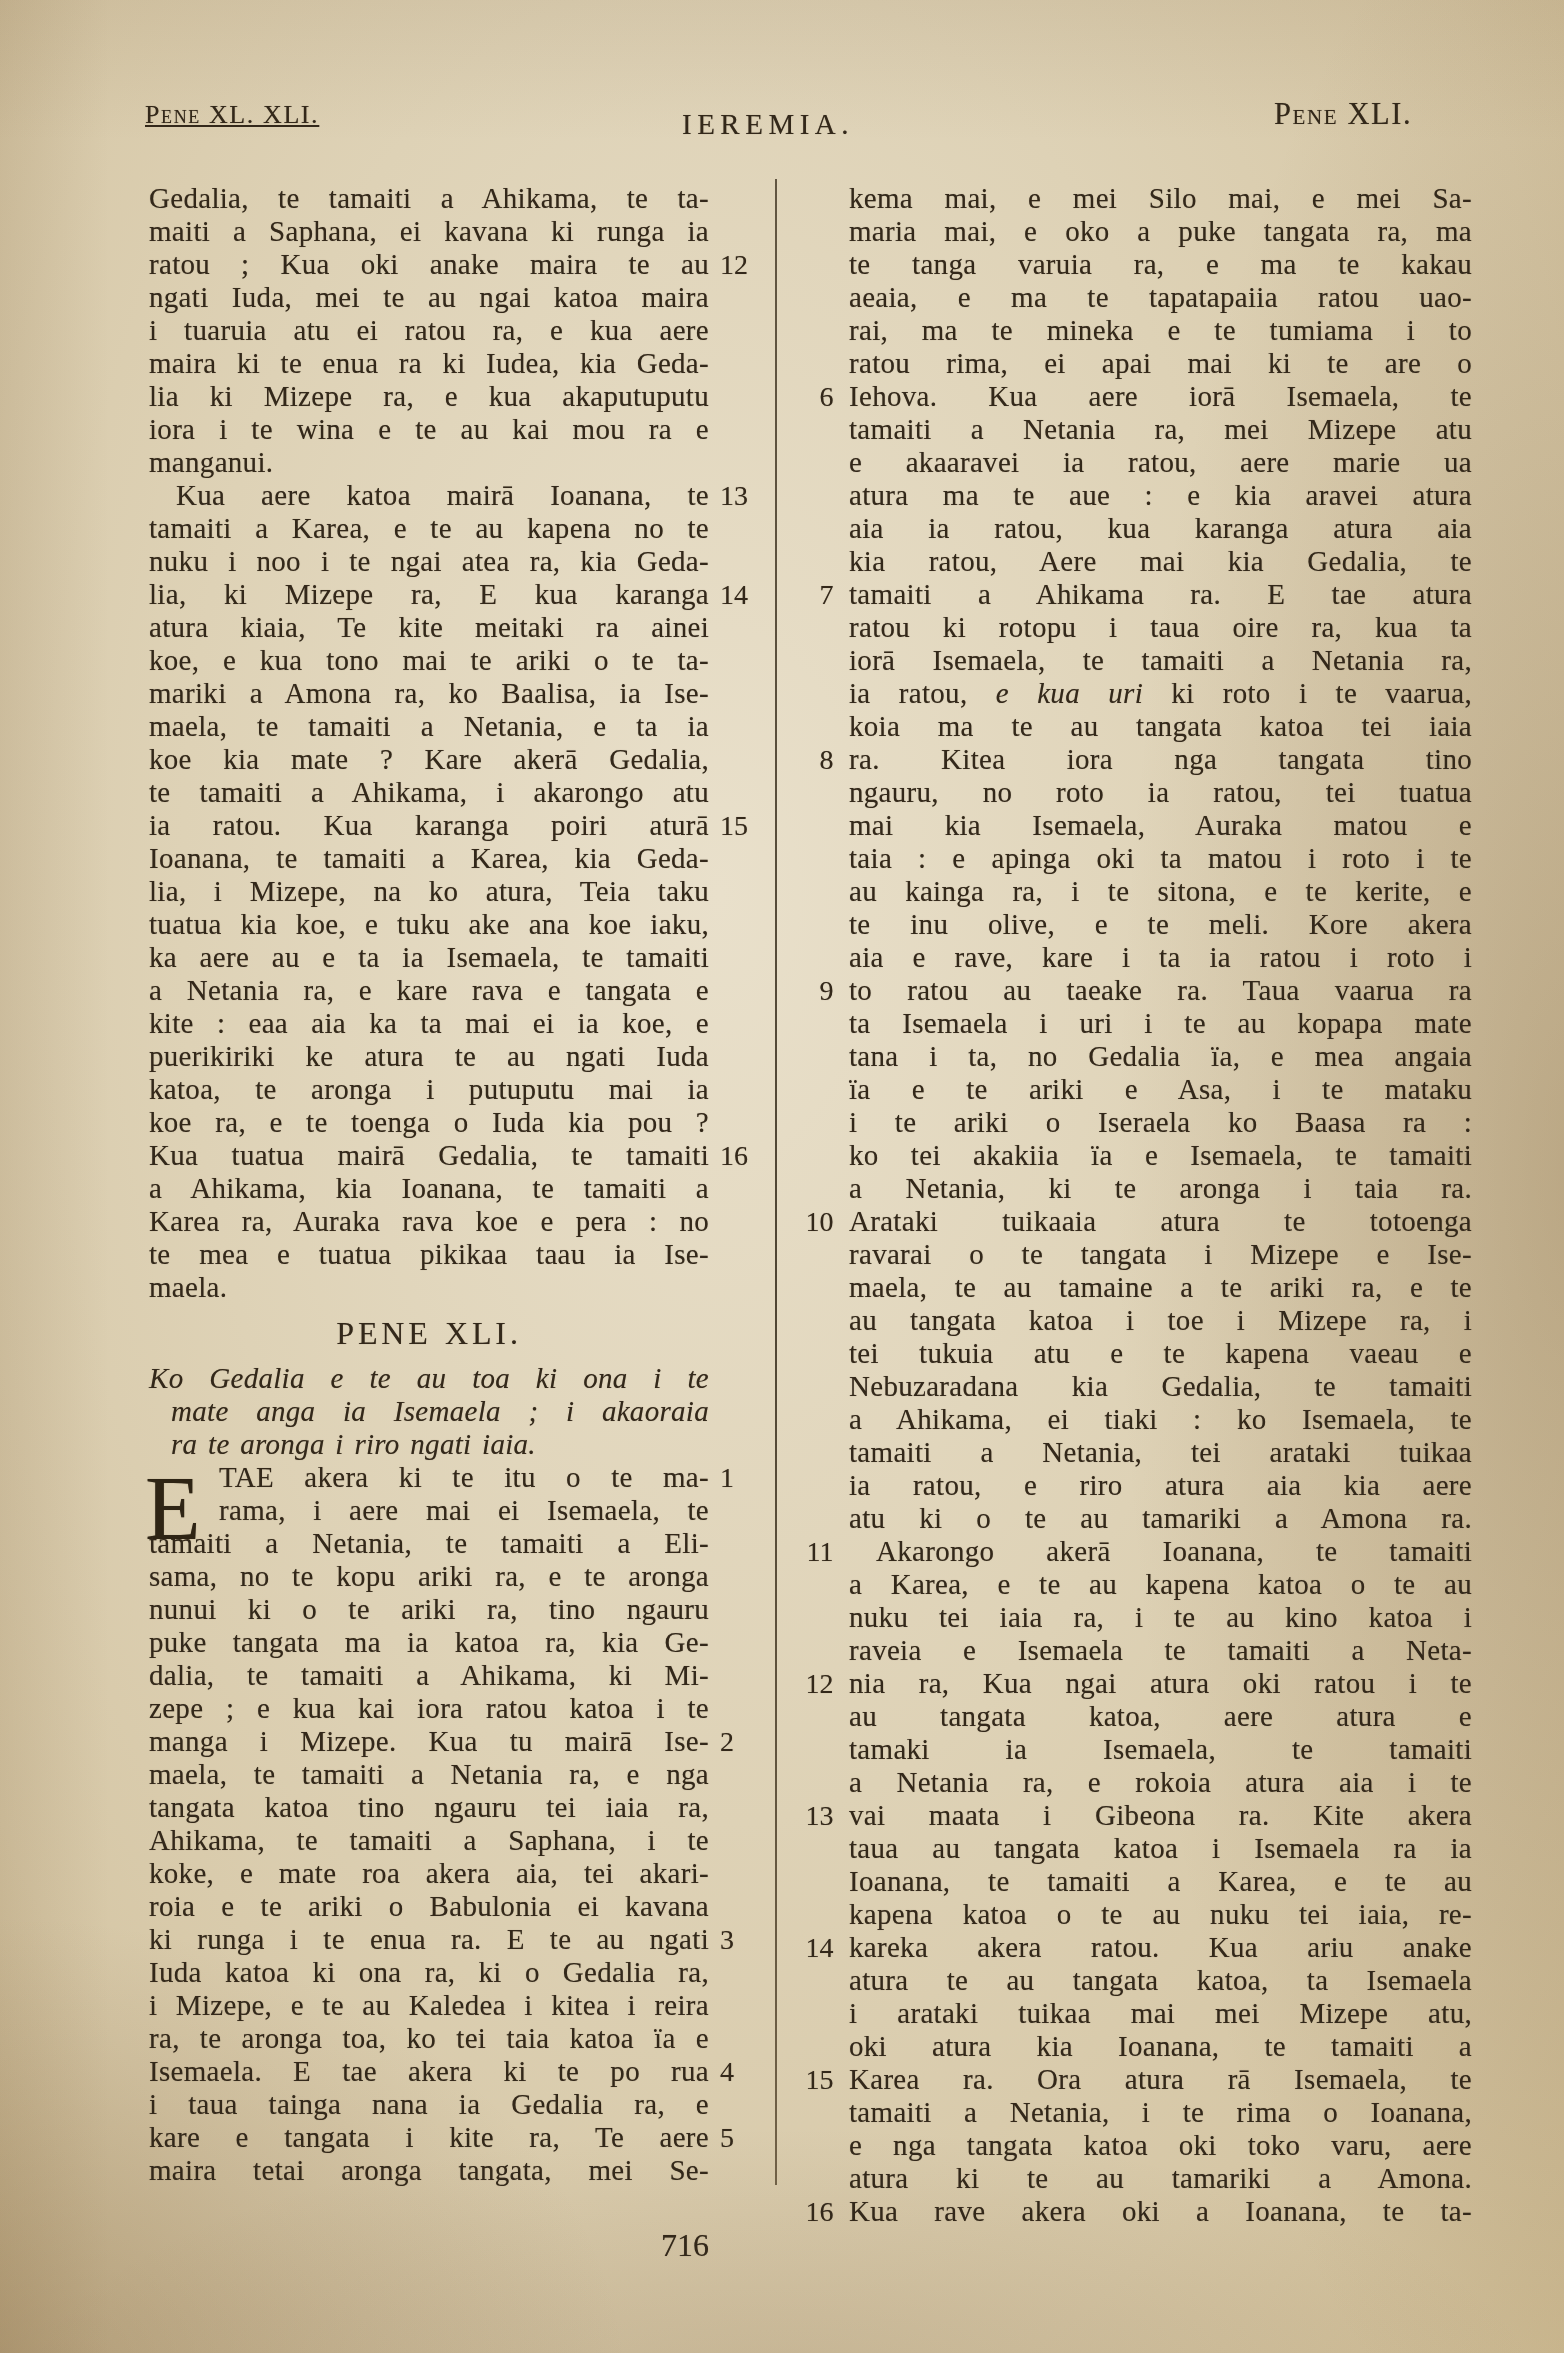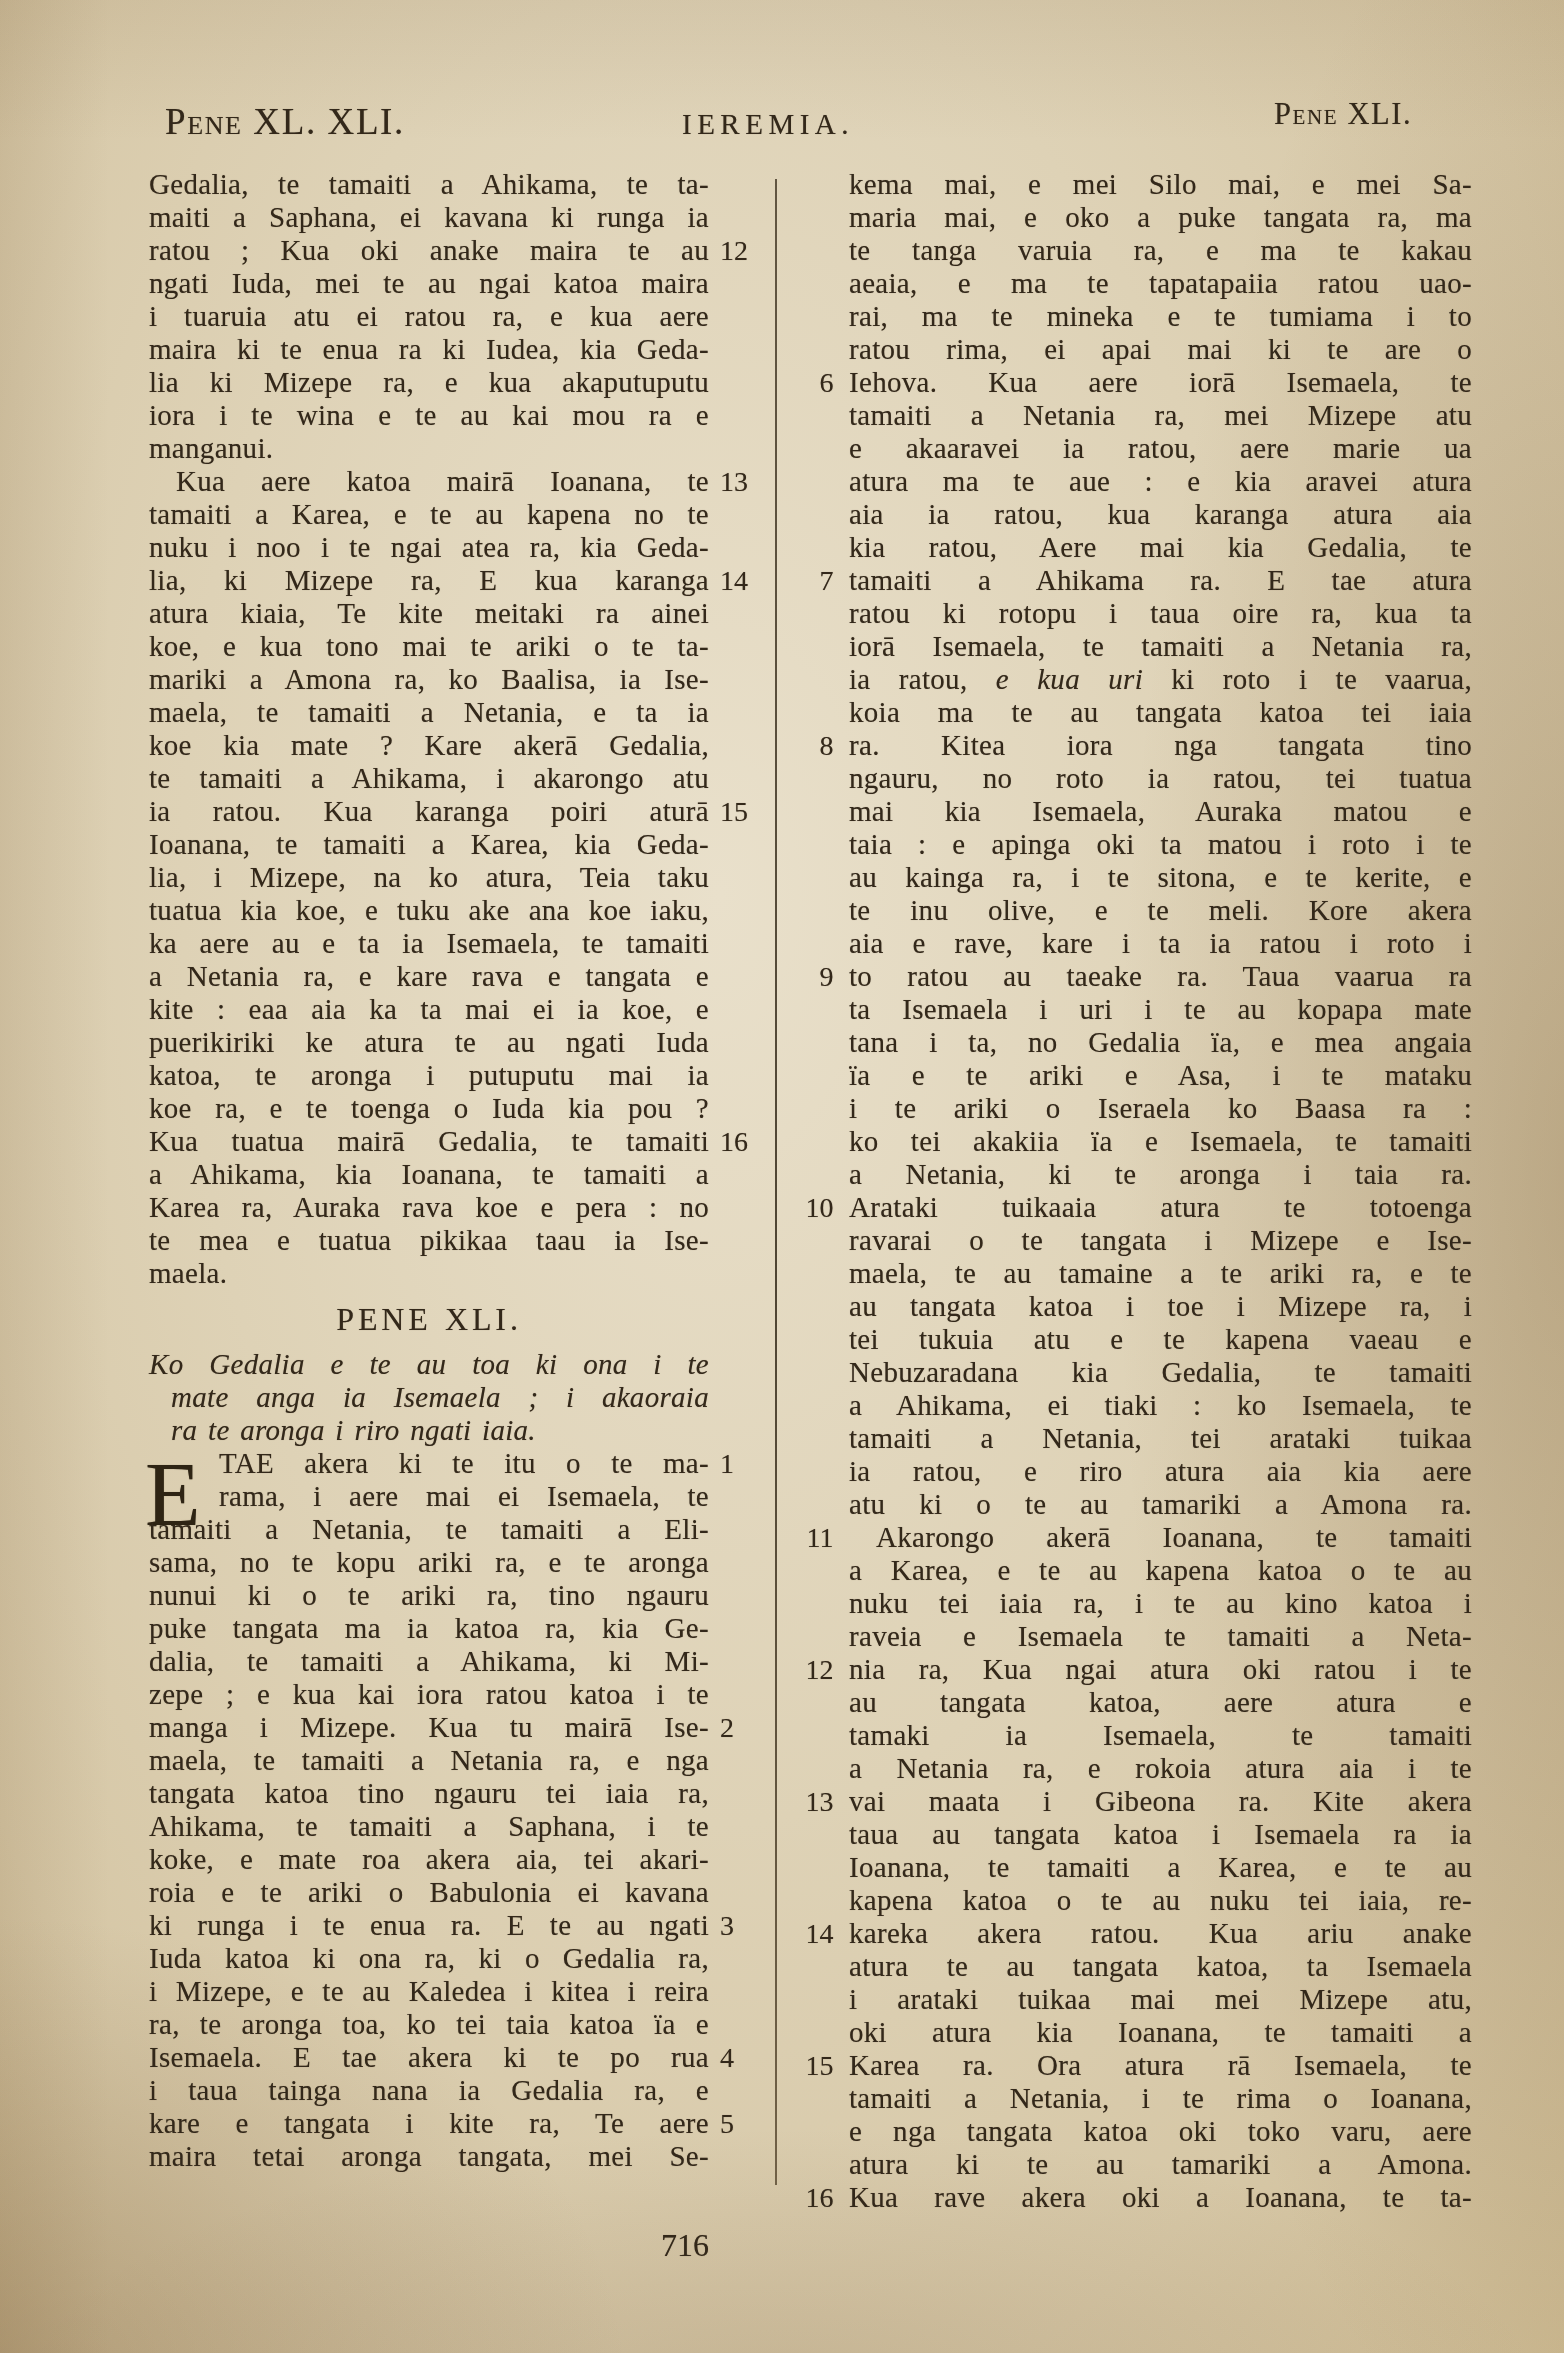--- a/index.html
+++ b/index.html
@@ -13,28 +13,28 @@
     background:
       radial-gradient(ellipse 1017px 782px at 0% 102%, rgba(112,82,46,0.32), rgba(112,82,46,0) 62%),
       radial-gradient(ellipse 704px 2034px at 101% 50%, rgba(120,90,50,0.30), rgba(120,90,50,0) 66%),
       radial-gradient(ellipse 1095px 391px at 50% 102%, rgba(110,80,45,0.18), rgba(110,80,45,0) 70%),
       linear-gradient(to bottom, rgba(120,90,50,0.10), rgba(120,90,50,0) 6%),
       linear-gradient(to right, rgba(120,90,50,0.14), rgba(120,90,50,0) 7%),
       radial-gradient(ellipse at 46% 38%, #e9e0cb 0%, #ded2b6 45%, #d6c7a6 75%, #cbb890 100%);
     color:#33281a;
   }
   .hdr{position:absolute;white-space:nowrap;text-shadow:0 0 0.8px rgba(44,33,18,0.45);}
-  #hdr-left{left:165px;top:100px;font-size:37px;font-variant:small-caps;letter-spacing:1.6px;}
+  #hdr-left{left:145px;top:100px;font-size:26px;font-variant:small-caps;letter-spacing:1.6px;text-decoration:underline;}
   #hdr-center{left:682px;top:108px;font-size:29px;letter-spacing:5.5px;}
   #hdr-right{left:1274px;top:97px;font-size:30.5px;font-variant:small-caps;letter-spacing:1.6px;}
   #divider{
     position:absolute;left:775px;top:179px;width:2.3px;height:2006px;
     background:linear-gradient(#463a27,#2e2414 55%,#5a4a31);opacity:.82;
   }
-  .col{position:absolute;top:168px;}
+  .col{position:absolute;top:182px;}
   #col-left{left:149px;width:560px;}
   #col-right{left:849px;width:623px;}
   .line{position:relative;height:33px;}
   .txt{
     display:block;font-size:29px;line-height:33px;
     text-align:justify;text-align-last:justify;
     letter-spacing:0.3px;word-spacing:1.2px;
     white-space:normal;color:#33281a;
     text-shadow:0 0 0.8px rgba(44,33,18,0.40);
   }

